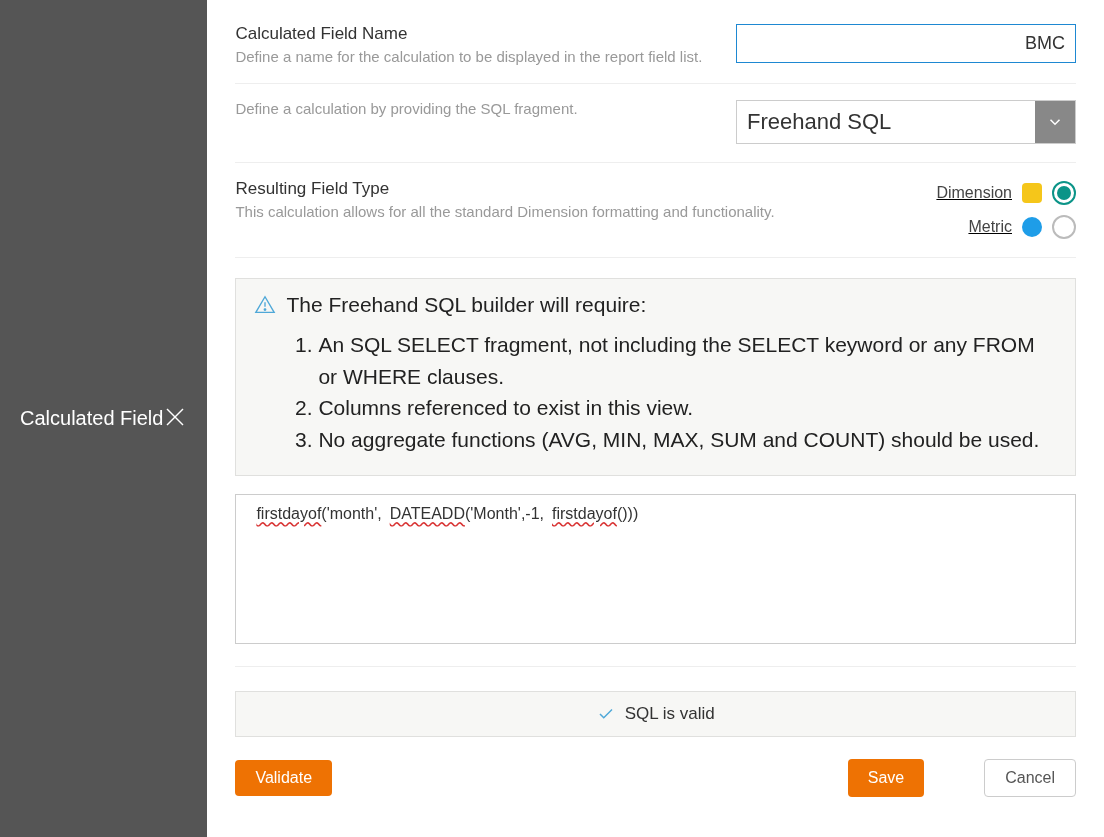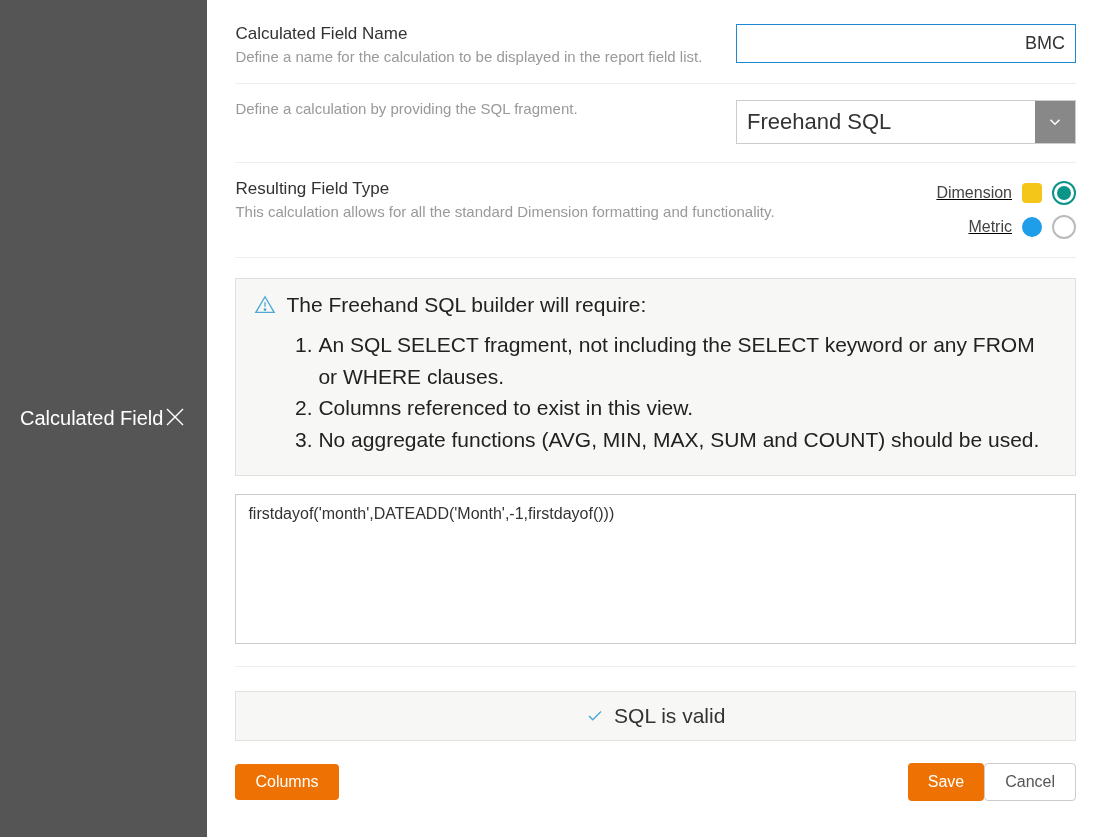--- a/index.html
+++ b/index.html
@@ -135,35 +135,37 @@
   border: 1px solid #ccc;
   margin-top: 18px;
   height: 150px;
   padding: 10px 12px;
   font-size: 16px;
   color: #333;
   white-space: pre;
   overflow: auto;
 }
 .sql-token {
+  text-decoration: underline;
   text-decoration-style: wavy;
   text-decoration-color: #d93535;
   text-underline-offset: 2px;
+  margin-left: 8px;
 }
 .divider2 {
   border-top: 1px solid #eee;
   margin-top: 22px;
 }
 .status-bar {
   background: #f7f7f5;
   border: 1px solid #e0e0de;
   margin-top: 24px;
   padding: 12px;
   text-align: center;
-  font-size: 21px;
+  font-size: 17px;
   color: #333;
   display: flex;
   align-items: center;
   justify-content: center;
   gap: 10px;
 }
 .status-check {
   width: 18px; height: 18px;
 }
 .footer {
@@ -180,22 +182,23 @@
   border: none;
 }
 .btn-primary {
   background: #ee7203;
   color: #fff;
 }
 .btn-secondary {
   background: #fff;
   color: #555;
   border: 1px solid #ccc;
-}
-.footer-right { display: flex; }
+  margin-left: 48px;
+}
+.footer-right { display: flex; gap: 12px; }
 </style>
 </head>
 <body>
 
 <div class="dialog">
 
   <div class="header">
     <span>Calculated Field</span>
     <span class="close-x">
       <svg viewBox="0 0 24 24" width="24" height="24" stroke="#fff" stroke-width="1.5" fill="none">
@@ -277,21 +280,21 @@
     <div class="divider2"></div>
 
     <div class="status-bar">
       <svg class="status-check" viewBox="0 0 24 24" fill="none" stroke="#4fa8d8" stroke-width="2">
           <polyline points="4 12 9 17 20 6"></polyline>
         </svg>
       <span>SQL is valid</span>
     </div>
 
     <div class="footer">
-      <button class="btn btn-primary">Columns</button>
+      <button class="btn btn-primary">Validate</button>
       <div class="footer-right">
         <button class="btn btn-primary">Save</button>
         <button class="btn btn-secondary">Cancel</button>
       </div>
     </div>
 
   </div>
 </div>
 
 </body></html>

